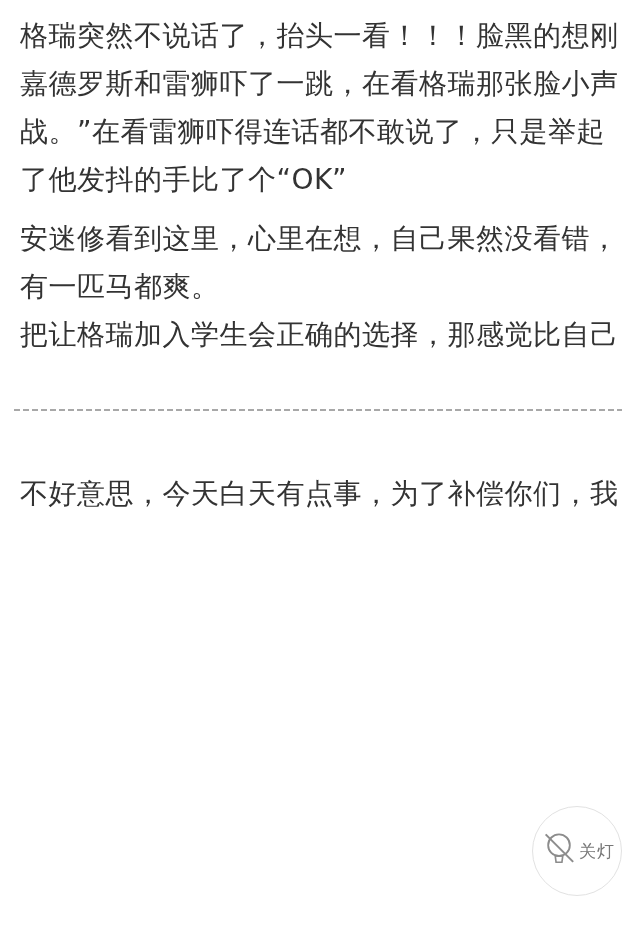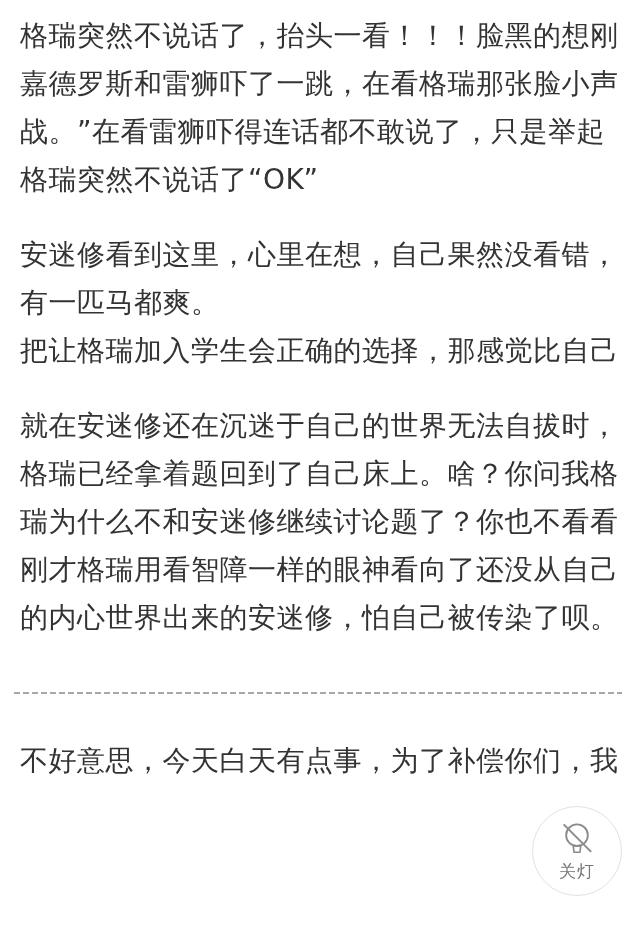--- a/index.html
+++ b/index.html
@@ -19,53 +19,53 @@
     top: 12px;
     left: 20px;
     width: 604px;
   }
   .para {
     font-size: 28px;
     color: #333333;
     letter-spacing: 0.5px;
   }
   .para + .para {
-    margin-top: 27px;
+    margin-top: 11px;
   }
   .line {
     height: 48px;
     line-height: 48px;
     white-space: nowrap;
   }
   .divider {
     margin-top: 50px;
     margin-left: -6px;
     width: 608px;
     height: 2px;
     background: repeating-linear-gradient(
       90deg,
       #a8a8a8 0px, #a8a8a8 6px,
       transparent 6px, transparent 9px
     );
   }
   .para-last {
-    margin-top: 43px;
+    margin-top: 59px;
   }
   .night-btn {
     position: absolute;
     left: 532px;
     top: 806px;
     width: 90px;
     height: 90px;
     border-radius: 50%;
     background: rgba(255, 255, 255, 0.92);
     border: 1px solid #e2e2e2;
     box-sizing: border-box;
     display: flex;
-    flex-direction: column;
+    flex-direction: row;
     align-items: center;
     justify-content: center;
     z-index: 2;
     cursor: pointer;
   }
   .night-btn .icon {
     width: 40px;
     height: 40px;
     display: block;
   }
@@ -80,36 +80,29 @@
 <body>
 
 <div class="page">
 
   <div class="content">
 
     <div class="para">
       <div class="line">格瑞突然不说话了，抬头一看！！！脸黑的想刚</div>
       <div class="line">嘉德罗斯和雷狮吓了一跳，在看格瑞那张脸小声</div>
       <div class="line">战。”在看雷狮吓得连话都不敢说了，只是举起</div>
-      <div class="line">格瑞突然不说话了“OK”</div>
+      <div class="line">了他发抖的手比了个“OK”</div>
     </div>
 
     <div class="para">
       <div class="line">安迷修看到这里，心里在想，自己果然没看错，</div>
       <div class="line">有一匹马都爽。</div>
       <div class="line">把让格瑞加入学生会正确的选择，那感觉比自己</div>
     </div>
 
-    <div class="para">
-      <div class="line">就在安迷修还在沉迷于自己的世界无法自拔时，</div>
-      <div class="line">格瑞已经拿着题回到了自己床上。啥？你问我格</div>
-      <div class="line">瑞为什么不和安迷修继续讨论题了？你也不看看</div>
-      <div class="line">刚才格瑞用看智障一样的眼神看向了还没从自己</div>
-      <div class="line">的内心世界出来的安迷修，怕自己被传染了呗。</div>
-    </div>
 
     <div class="divider"></div>
 
     <div class="para para-last">
       <div class="line">不好意思，今天白天有点事，为了补偿你们，我</div>
     </div>
 
   </div>
 
   <div class="night-btn">

